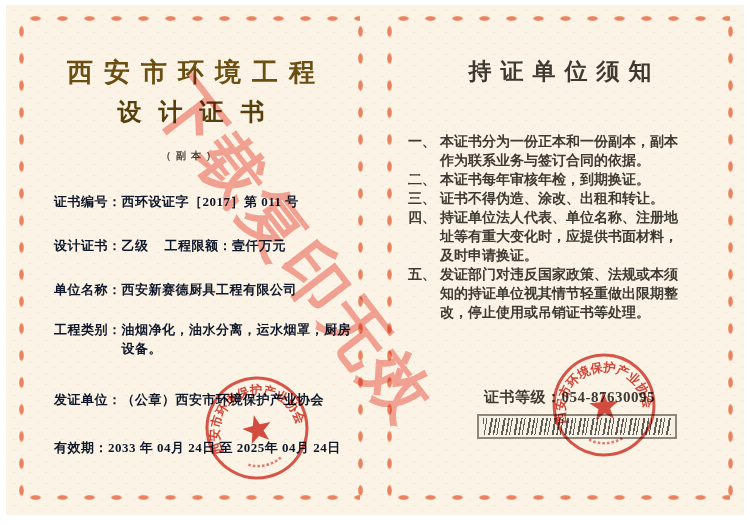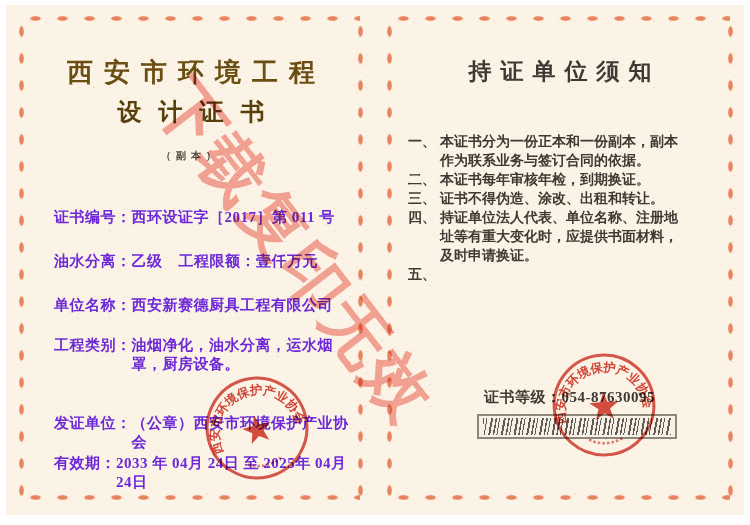--- a/index.html
+++ b/index.html
@@ -43,27 +43,26 @@
     position:absolute;left:0;right:0;top:86px;text-align:center;
     font-size:24px;font-weight:bold;letter-spacing:17px;color:#57400c;
     text-indent:17px;white-space:nowrap;
   }
   .c-sub{
     position:absolute;left:0;right:0;top:139px;text-align:center;
     font-size:10px;letter-spacing:5px;color:#4a443a;font-weight:600;
   }
   .row{
     position:absolute;left:40px;right:14px;display:flex;
-    font-size:15px;font-weight:600;color:#6d28d9;letter-spacing:0.5px;
+    font-size:13px;font-weight:600;color:#0f172a;letter-spacing:0.5px;
     line-height:19px;
-    margin-top:16px;
   }
   .row .lbl{white-space:nowrap;}
   .row .sp{width:16px;}
-  .r0{top:182px}.r1{top:226px}.r2{top:270px}.r3{top:310px}.r4{top:388px}.r5{top:428px}
+  .r0{top:182px}.r1{top:226px}.r2{top:270px}.r3{top:310px}.r4{top:380px}.r5{top:428px}
   .r3 .val{width:237px;}
 
   .n-title{
     position:absolute;left:0;right:0;top:46px;text-align:center;
     font-size:23px;font-weight:bold;letter-spacing:9px;color:#3e3a33;
     text-indent:9px;white-space:nowrap;
   }
   .notices{
     position:absolute;left:26px;top:122px;width:310px;
     font-size:14px;font-weight:600;color:#3e3a33;line-height:19px;
@@ -114,21 +113,21 @@
 
     <div class="c-title1">西安市环境工程</div>
     <div class="c-title2">设计证书</div>
     <div class="c-sub">（副本）</div>
 
     <div class="row r0">
       <span class="lbl">证书编号：</span>
       <span class="val">西环设证字［2017］第 011 号</span>
     </div>
     <div class="row r1">
-      <span class="lbl">油水分离：</span>
+      <span class="lbl">设计证书：</span>
       <span class="val">乙级</span>
       <span class="sp"></span>
       <span class="lbl">工程限额：</span>
       <span class="val">壹仟万元</span>
     </div>
     <div class="row r2">
       <span class="lbl">单位名称：</span>
       <span class="val">西安新赛德厨具工程有限公司</span>
     </div>
     <div class="row r3">
@@ -165,20 +164,21 @@
       <div class="notice">
         <span class="num">三、</span>
         <span class="txt">证书不得伪造、涂改、出租和转让。</span>
       </div>
       <div class="notice">
         <span class="num">四、</span>
         <span class="txt">持证单位法人代表、单位名称、注册地址等有重大变化时，应提供书面材料，及时申请换证。</span>
       </div>
       <div class="notice">
         <span class="num">五、</span>
+        <span class="txt">发证部门对违反国家政策、法规或本须知的持证单位视其情节轻重做出限期整改，停止使用或吊销证书等处理。</span>
       </div>
     </div>
 
     <div class="phone">
       <span>证书等级：</span><span>054-87630095</span>
     </div>
 
     <div class="barcode">
       <div class="lines"></div>
     </div>

